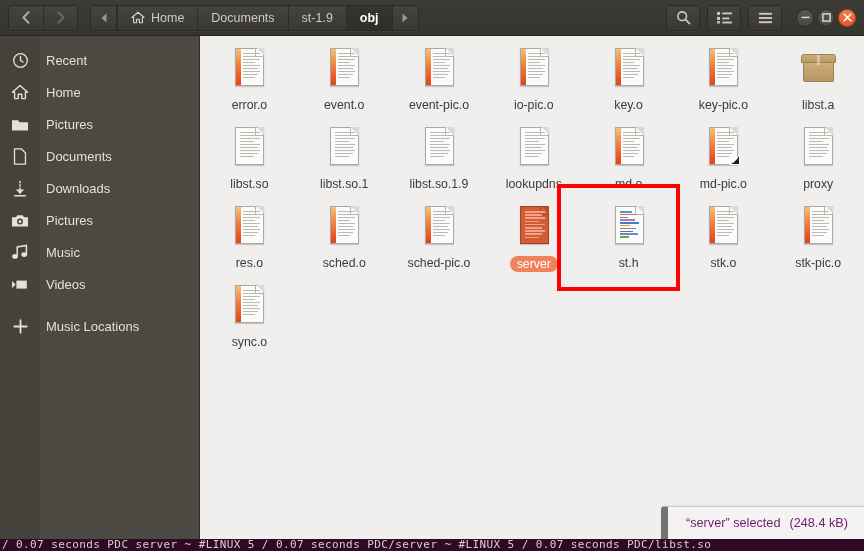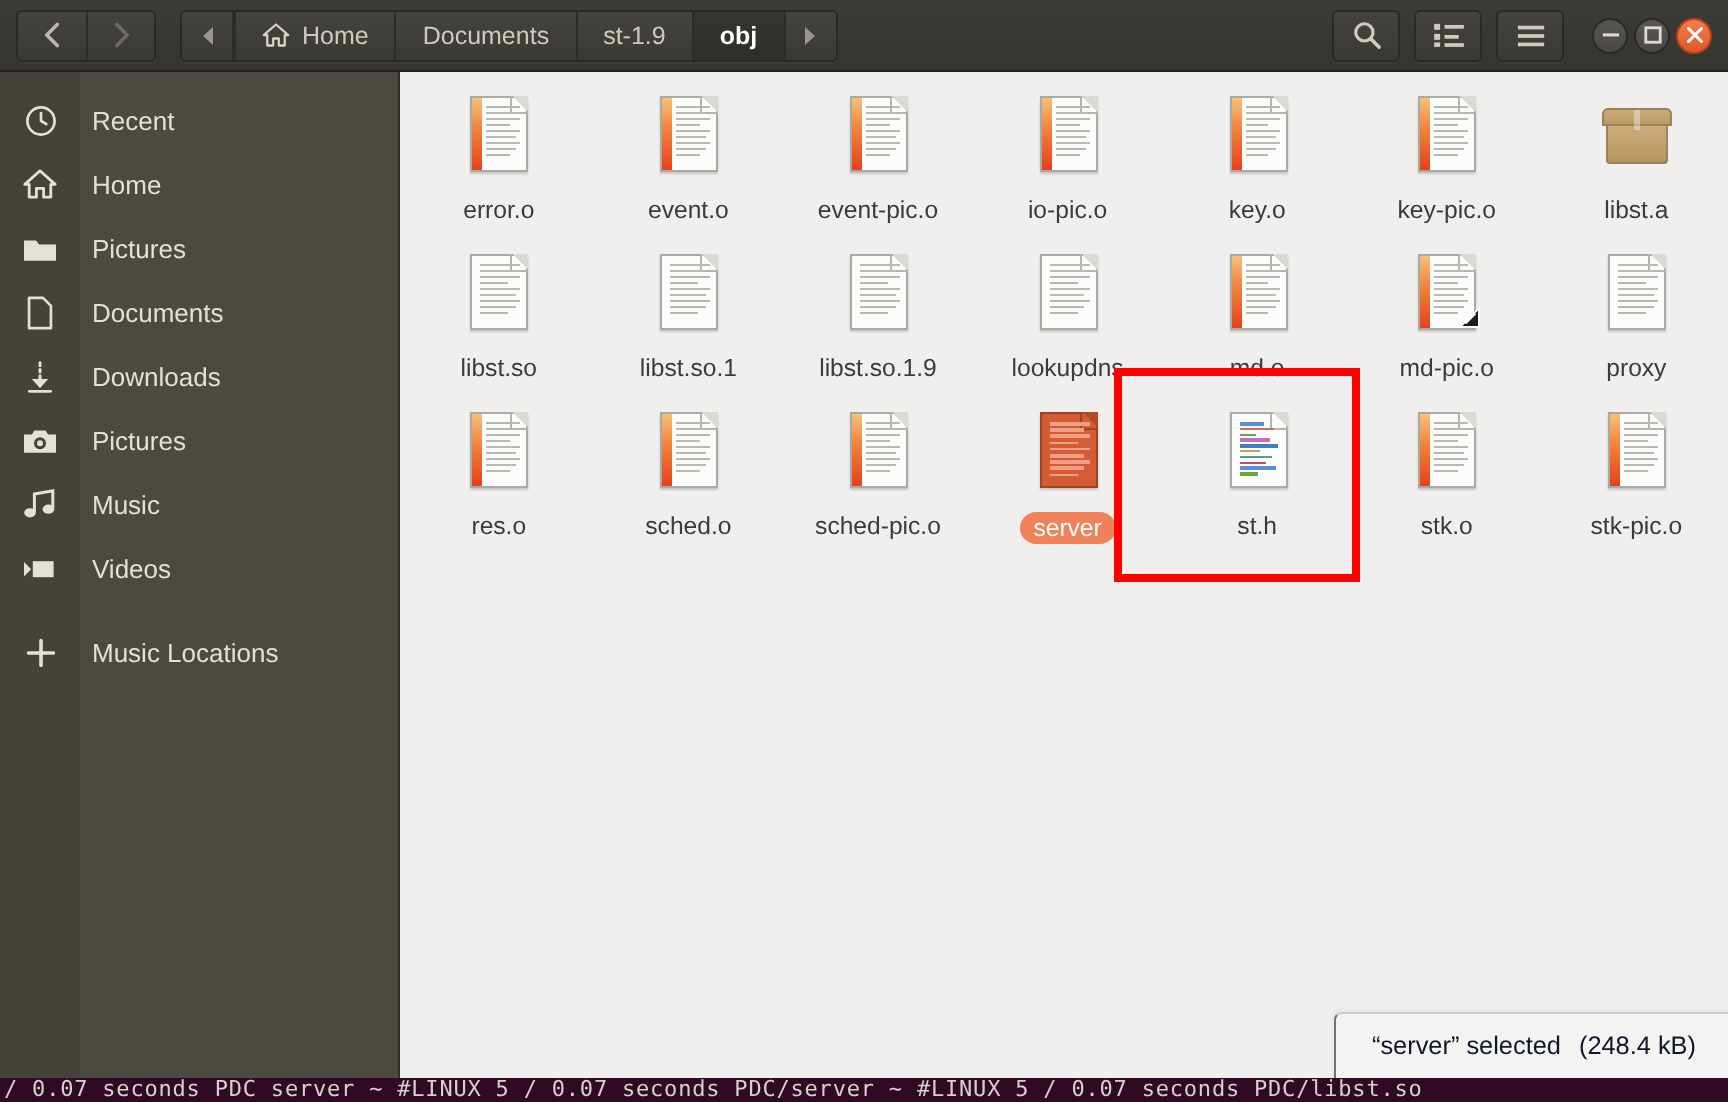--- a/index.html
+++ b/index.html
@@ -229,25 +229,25 @@
     pointer-events: none;
     background: transparent;
   }
 
   
   .statusbar {
     position: absolute; right: 0; bottom: 12px;
     height: 33px;
     background: #f4f3f2;
     border-top: 1px solid #cfcdca;
-    border-left: 1px solid #737373;
+    border-left: 7px solid #737373;
     border-top-left-radius: 4px;
     display: flex; align-items: center;
     padding: 0 16px 0 18px;
-    color: #0f172a; font-size: 12.7px;
+    color: #701a75; font-size: 12.7px;
     box-shadow: 0 -1px 2px rgba(0,0,0,0.05);
   }
   .statusbar .sz { margin-left: 9px; }
 </style>
 </head>
 <body>
 
 <div id="app">
 
   <div class="headerbar">
@@ -860,20 +860,40 @@
                 <i class="l"></i>
                 <i class="m"></i>
                 <i class="l"></i>
                 <i class="m"></i>
                 <i class="s"></i>
               </span>
             </span>
           </span>
           <span class="fname">stk-pic.o</span>
         </div>
+        <div class="cell">
+          <span class="ficon">
+            <span class="doc">
+              <span class="spine"></span>
+              <span class="fold"></span>
+              <span class="lines">
+                <i class="l"></i>
+                <i class="m"></i>
+                <i class="l"></i>
+                <i class="s"></i>
+                <i class="l"></i>
+                <i class="m"></i>
+                <i class="l"></i>
+                <i class="m"></i>
+                <i class="s"></i>
+              </span>
+            </span>
+          </span>
+          <span class="fname">sync.o</span>
+        </div>
       </div>
   </div>
 
   <div class="annot" id="annot-rect" style="left: 557px; top: 184px; width: 123px; height: 107px; border-color: rgb(255, 0, 0);"></div>
 
   <div class="statusbar">
     <span>“server” selected</span>
     <span class="sz">(248.4 kB)</span>
   </div>
 

